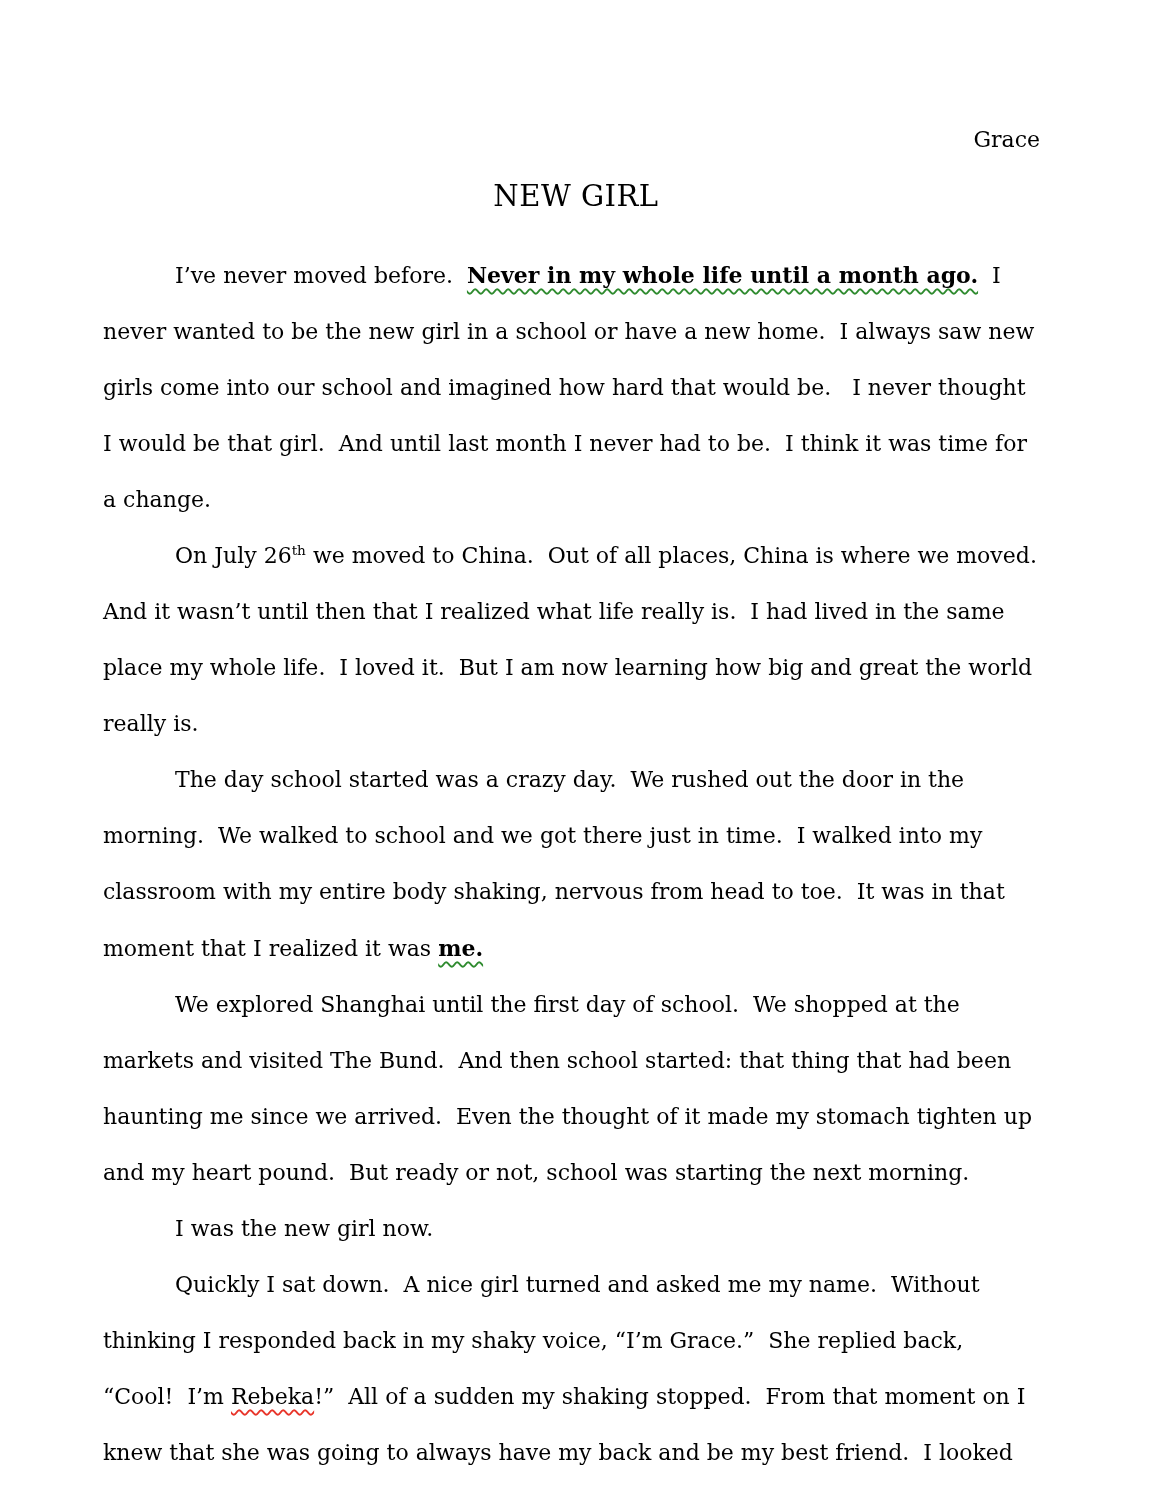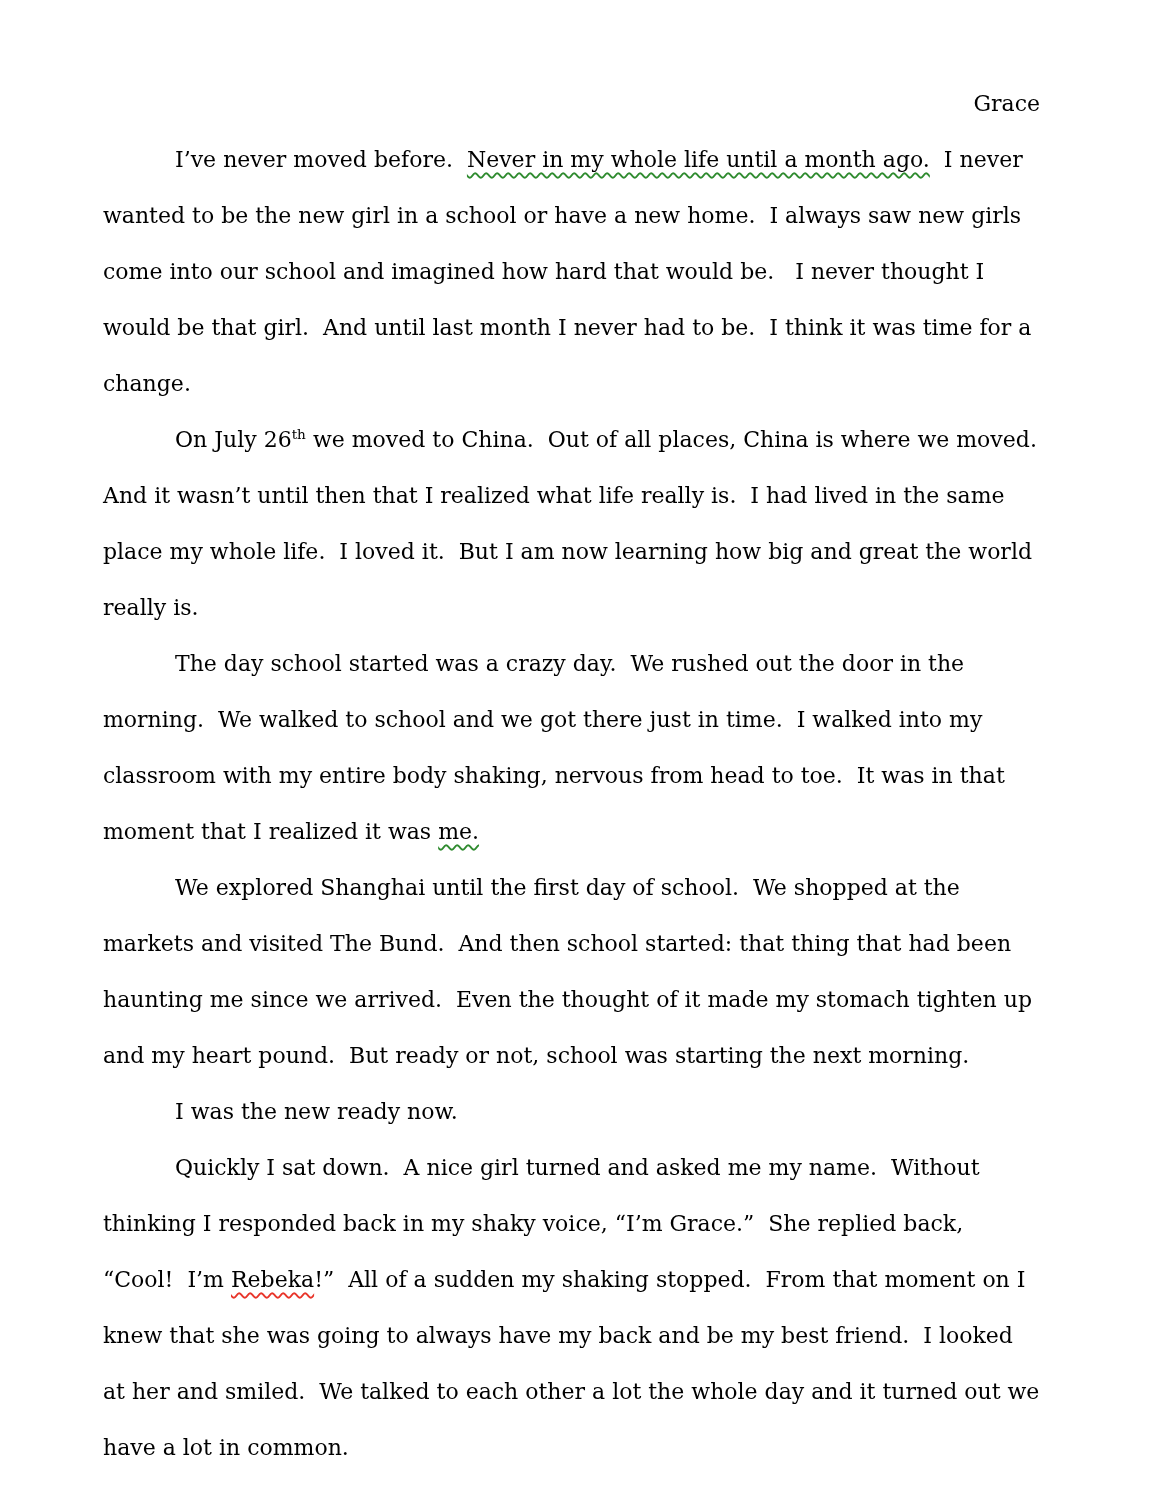--- a/index.html
+++ b/index.html
@@ -8,21 +8,21 @@
     background: #ffffff;
   }
   .page {
     position: relative;
     width: 1152px;
     height: 1488px;
     background: #ffffff;
     color: #000000;
     font-family: "DejaVu Serif", "Liberation Serif", serif;
     box-sizing: border-box;
-    padding-top: 76px;
+    padding-top: 112px;
     overflow: hidden;
   }
   .doc-header {
     text-align: right;
     padding-right: 112px;
     font-size: 22px;
     line-height: 56px;
   }
   .doc-title {
     margin: 0 0 23px 0;
@@ -44,20 +44,21 @@
   }
   .paragraph span {
     text-indent: 0;
   }
   .grammar {
     text-decoration-line: underline;
     text-decoration-style: wavy;
     text-decoration-color: var(--grammar-color, #2f8b2f);
     text-decoration-thickness: 2px;
     text-underline-offset: 5px;
+    font-weight: bold;
   }
   .spelling {
     text-decoration-line: underline;
     text-decoration-style: wavy;
     text-decoration-color: var(--spelling-color, #e8352a);
     text-decoration-thickness: 2px;
     text-underline-offset: 5px;
     text-align: right;
   }
   .sup {
@@ -67,21 +68,22 @@
     margin-top: 23px;
   }
 </style>
 </head>
 <body>
 
 <div class="page">
   <div class="doc-header">
     <div>Grace</div>
   </div>
+  <h1 class="doc-title">NEW GIRL</h1>
   <div class="essay">
       <p class="paragraph"><span>I’ve never moved before.  </span><span class="grammar">Never in my whole life until a month ago.</span><span>  I never wanted to be the new girl in a school or have a new home.  I always saw new girls come into our school and imagined how hard that would be.   I never thought I would be that girl.  And until last month I never had to be.  I think it was time for a change.</span></p>
       <p class="paragraph"><span>On July 26</span><span class="sup">th</span><span> we moved to China.  Out of all places, China is where we moved.  And it wasn’t until then that I realized what life really is.  I had lived in the same place my whole life.  I loved it.  But I am now learning how big and great the world really is.</span></p>
       <p class="paragraph"><span>The day school started was a crazy day.  We rushed out the door in the morning.  We walked to school and we got there just in time.  I walked into my classroom with my entire body shaking, nervous from head to toe.  It was in that moment that I realized it was </span><span class="grammar">me.</span></p>
       <p class="paragraph"><span>We explored Shanghai until the first day of school.  We shopped at the markets and visited The Bund.  And then school started: that thing that had been haunting me since we arrived.  Even the thought of it made my stomach tighten up and my heart pound.  But ready or not, school was starting the next morning.</span></p>
-      <p class="paragraph"><span>I was the new ready now.</span></p>
+      <p class="paragraph"><span>I was the new girl now.</span></p>
       <p class="paragraph"><span>Quickly I sat down.  A nice girl turned and asked me my name.  Without thinking I responded back in my shaky voice, “I’m Grace.”  She replied back, “Cool!  I’m </span><span class="spelling">Rebeka</span><span>!”  All of a sudden my shaking stopped.  From that moment on I knew that she was going to always have my back and be my best friend.  I looked at her and smiled.  We talked to each other a lot the whole day and it turned out we have a lot in common.</span></p>
     </div>
 </div>
 
 </body></html>

